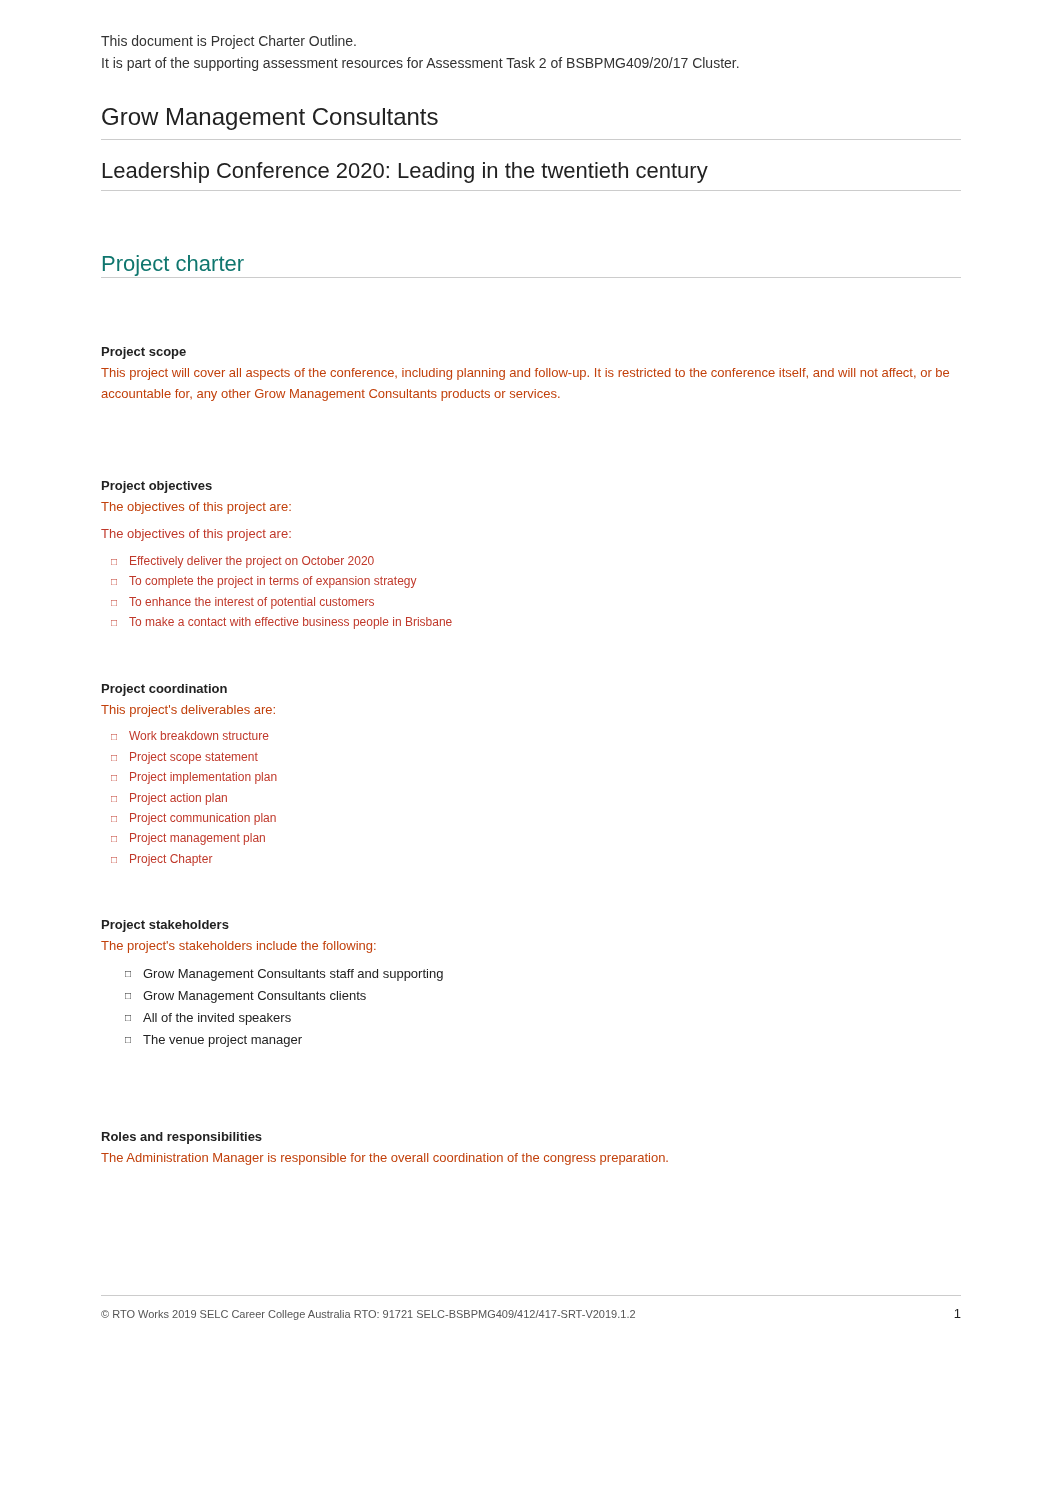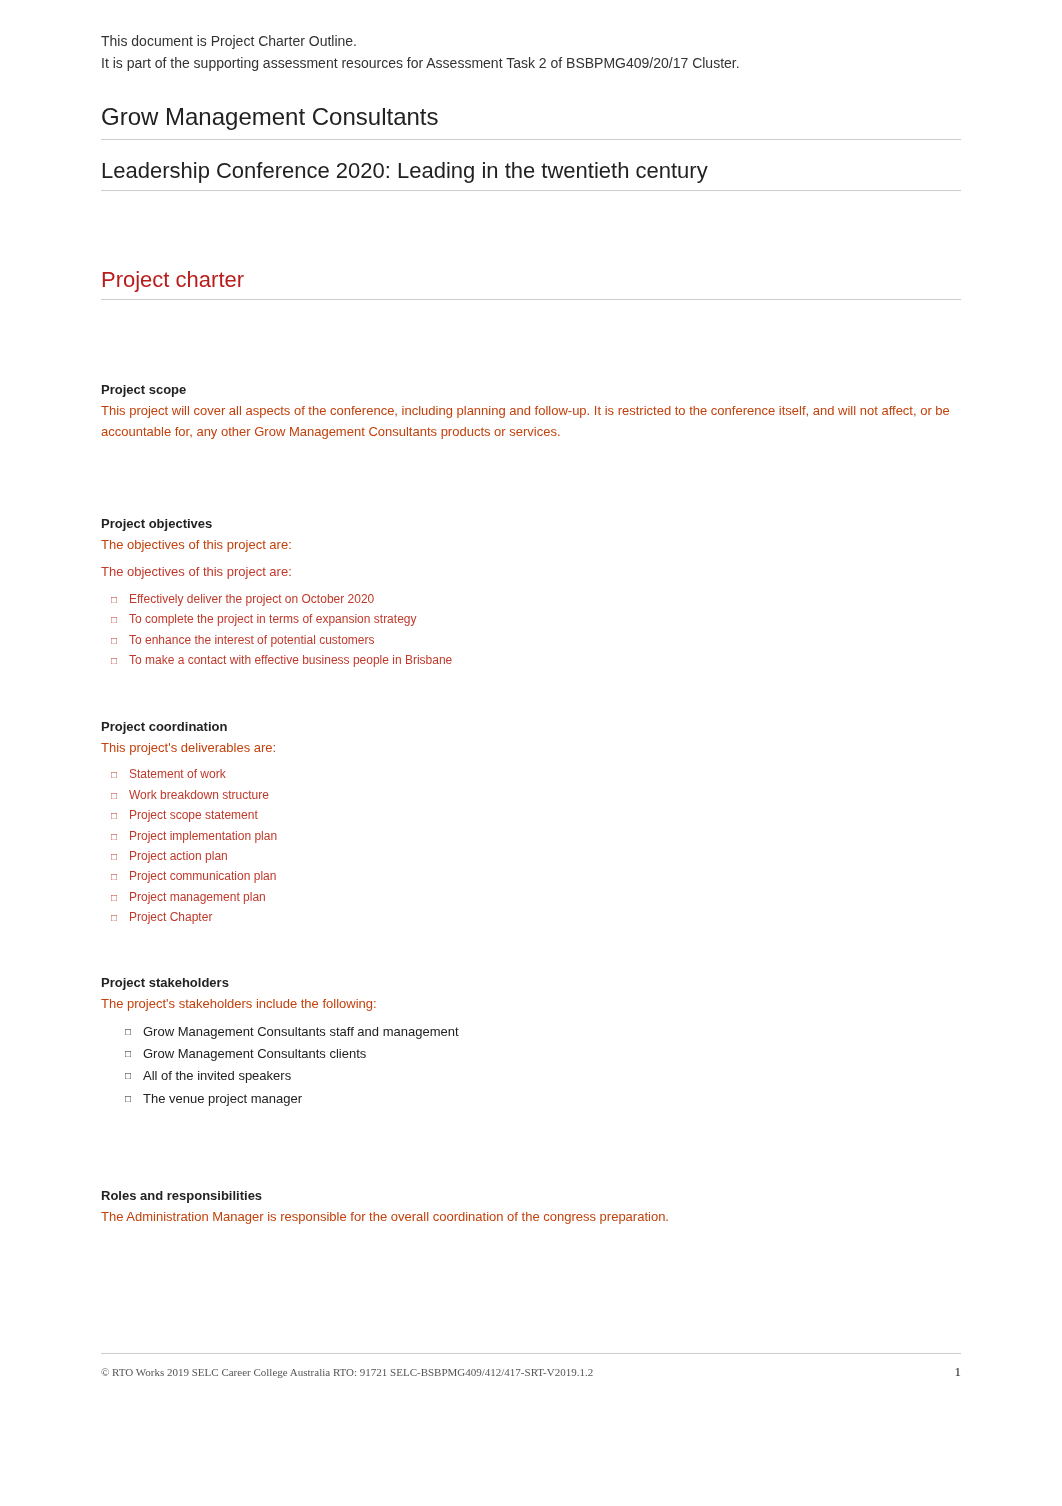--- a/index.html
+++ b/index.html
@@ -29,29 +29,28 @@
       border-bottom: 1px solid #ccc;
       padding-bottom: 8px;
       margin-bottom: 18px;
     }
     .sub-title {
       font-size: 22px;
       font-weight: normal;
       color: #222;
       border-bottom: 1px solid #ccc;
       padding-bottom: 6px;
-      margin-bottom: 56px;
+      margin-bottom: 40px;
     }
     .section-title-large {
       font-size: 22px;
       font-weight: normal;
-      color: #b91c1c;
+      color: #0f766e;
       border-bottom: 1px solid #ccc;
-      padding-bottom: 6px;
-      margin-bottom: 34px;
+      margin-bottom: 18px;
     }
     .section-label {
       font-size: 13px;
       font-weight: bold;
       color: #222;
       margin-bottom: 4px;
       margin-top: 28px;
     }
     .section-text {
       font-size: 13px;
@@ -105,21 +104,20 @@
     .footer {
       position: relative;
       margin-top: 60px;
       padding-top: 10px;
       border-top: 1px solid #ccc;
       display: flex;
       justify-content: space-between;
       align-items: center;
       font-size: 11px;
       color: #555;
-      font-family: Liberation Serif, serif;
     }
     .footer-page {
       font-size: 13px;
       color: #222;
     }
     .spacer { height: 20px; }
     .spacer-sm { height: 10px; }
   </style>
 </head>
 <body>
@@ -160,38 +158,37 @@
       <li>To make a contact with effective business people in Brisbane</li>
     </ul>
   </div>
 
   <div class="spacer-sm"></div>
 
   <div>
     <div class="section-label">Project coordination</div>
     <p class="section-text">This project's deliverables are:</p>
     <ul class="red-list">
-      <li>Statement of work</li>
       <li>Work breakdown structure</li>
       <li>Project scope statement</li>
       <li>Project implementation plan</li>
       <li>Project action plan</li>
       <li>Project communication plan</li>
       <li>Project management plan</li>
       <li>Project Chapter</li>
     </ul>
   </div>
 
   <div class="spacer-sm"></div>
 
   <div>
     <div class="section-label">Project stakeholders</div>
     <p class="section-text">The project's stakeholders include the following:</p>
     <ul class="black-list">
-      <li>Grow Management Consultants staff and management</li>
+      <li>Grow Management Consultants staff and supporting</li>
       <li>Grow Management Consultants clients</li>
       <li>All of the invited speakers</li>
       <li>The venue project manager</li>
     </ul>
   </div>
 
   <div class="spacer"></div>
   <div class="spacer"></div>
 
   <div>

